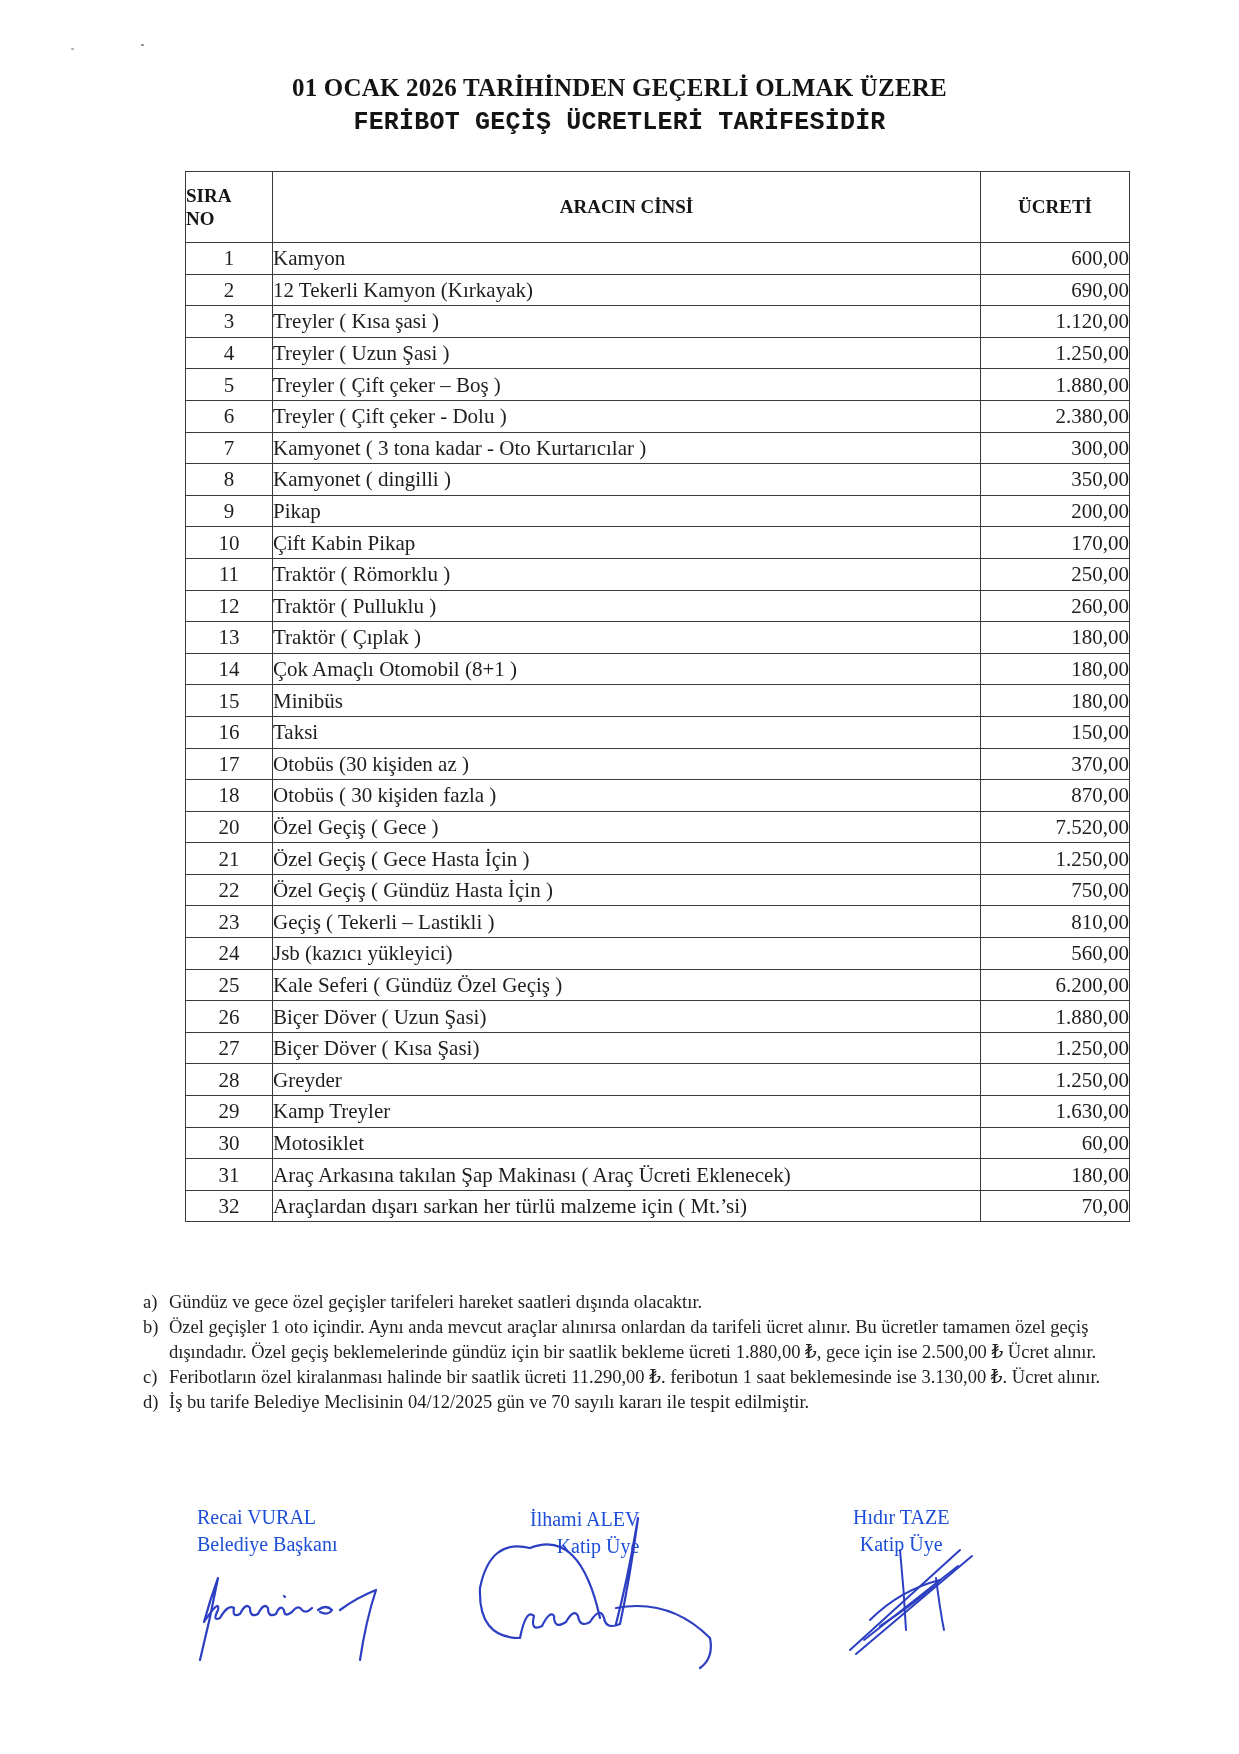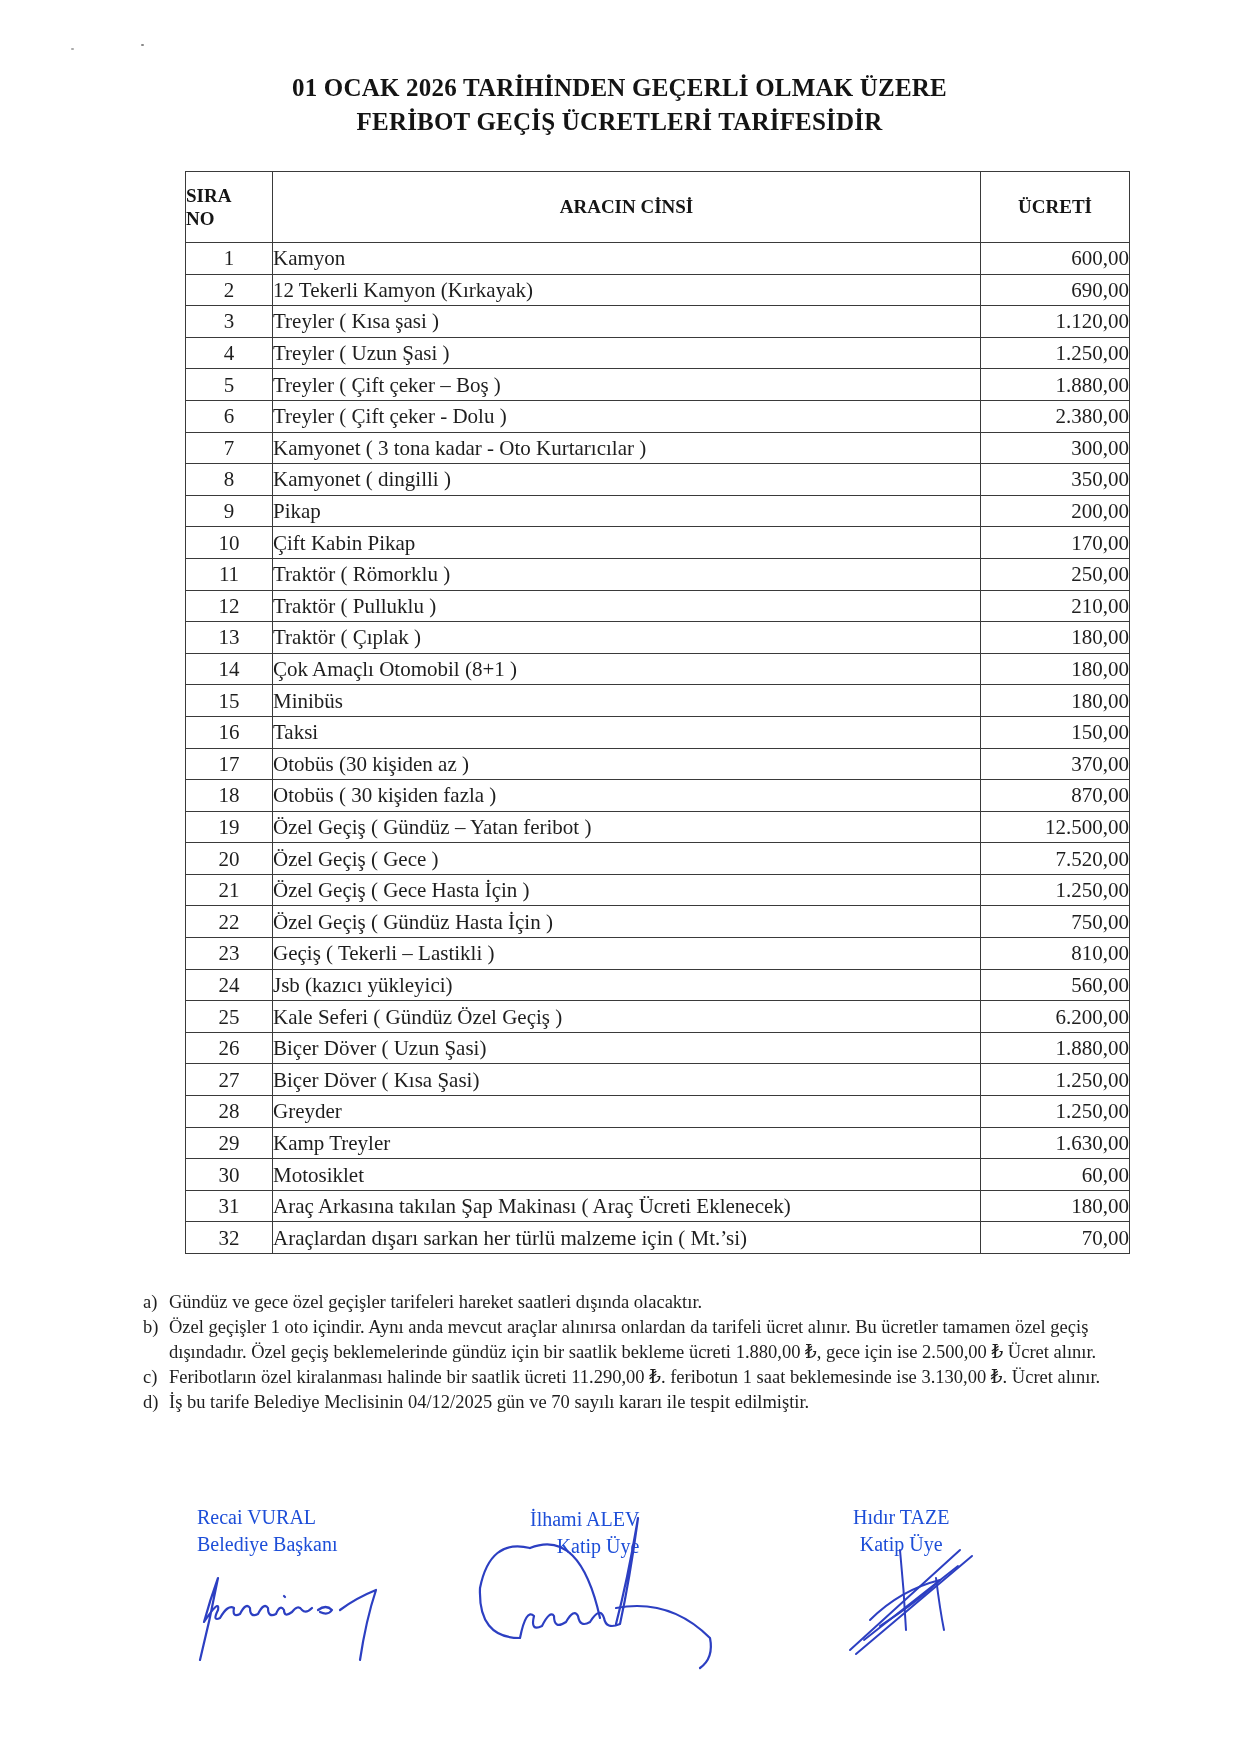--- a/index.html
+++ b/index.html
@@ -1,21 +1,21 @@
 <!DOCTYPE html>
 <html><head>
 <meta charset="utf-8">
 <style>
   html, body { margin: 0; padding: 0; background: #ffffff; }
   body { width: 1239px; height: 1754px; position: relative; overflow: hidden;
          font-family: "Liberation Serif", "DejaVu Serif", serif; color: #1e1e1e; }
   .title { position: absolute; left: 0; width: 1239px; text-align: center;
            font-weight: bold; font-size: 25px; letter-spacing: 0.2px; color: #141414; }
   .title.l1 { top: 74px; }
-  .title.l2 { top: 108px; }
+  .title.l2 { top: 108px; font-family: Liberation Mono, monospace; }
 
   table.tariff { position: absolute; left: 140px; top: 171px; width: 945px;
                  border-collapse: collapse; font-size: 21px; margin-left: 45px; }
   table.tariff td, table.tariff th { border: 1.3px solid #3a3a3a; padding: 0; }
   table.tariff th { font-weight: bold; font-size: 19px; height: 70px; color: #151515; }
   th.c-no { width: 86px; text-align: left; padding-left: 12px; line-height: 23px; }
   th.c-name { text-align: center; font-family: Liberation Serif, serif; }
   th.c-fee { width: 148px; text-align: center; }
   table.tariff td { height: 30.6px; line-height: 28px; }
   td.no { text-align: center; }
@@ -106,21 +106,21 @@
         <td class="fee">170,00</td>
       </tr>
       <tr>
         <td class="no">11</td>
         <td class="name">Traktör ( Römorklu )</td>
         <td class="fee">250,00</td>
       </tr>
       <tr>
         <td class="no">12</td>
         <td class="name">Traktör ( Pulluklu )</td>
-        <td class="fee">210,00</td>
+        <td class="fee">260,00</td>
       </tr>
       <tr>
         <td class="no">13</td>
         <td class="name">Traktör ( Çıplak )</td>
         <td class="fee">180,00</td>
       </tr>
       <tr>
         <td class="no">14</td>
         <td class="name">Çok Amaçlı Otomobil  (8+1 )</td>
         <td class="fee">180,00</td>
@@ -137,25 +137,20 @@
       </tr>
       <tr>
         <td class="no">17</td>
         <td class="name">Otobüs (30 kişiden az )</td>
         <td class="fee">370,00</td>
       </tr>
       <tr>
         <td class="no">18</td>
         <td class="name">Otobüs ( 30 kişiden fazla )</td>
         <td class="fee">870,00</td>
-      </tr>
-      <tr>
-        <td class="no">19</td>
-        <td class="name">Özel Geçiş ( Gündüz – Yatan feribot )</td>
-        <td class="fee">12.500,00</td>
       </tr>
       <tr>
         <td class="no">20</td>
         <td class="name">Özel Geçiş ( Gece )</td>
         <td class="fee">7.520,00</td>
       </tr>
       <tr>
         <td class="no">21</td>
         <td class="name">Özel Geçiş ( Gece Hasta İçin )</td>
         <td class="fee">1.250,00</td>

